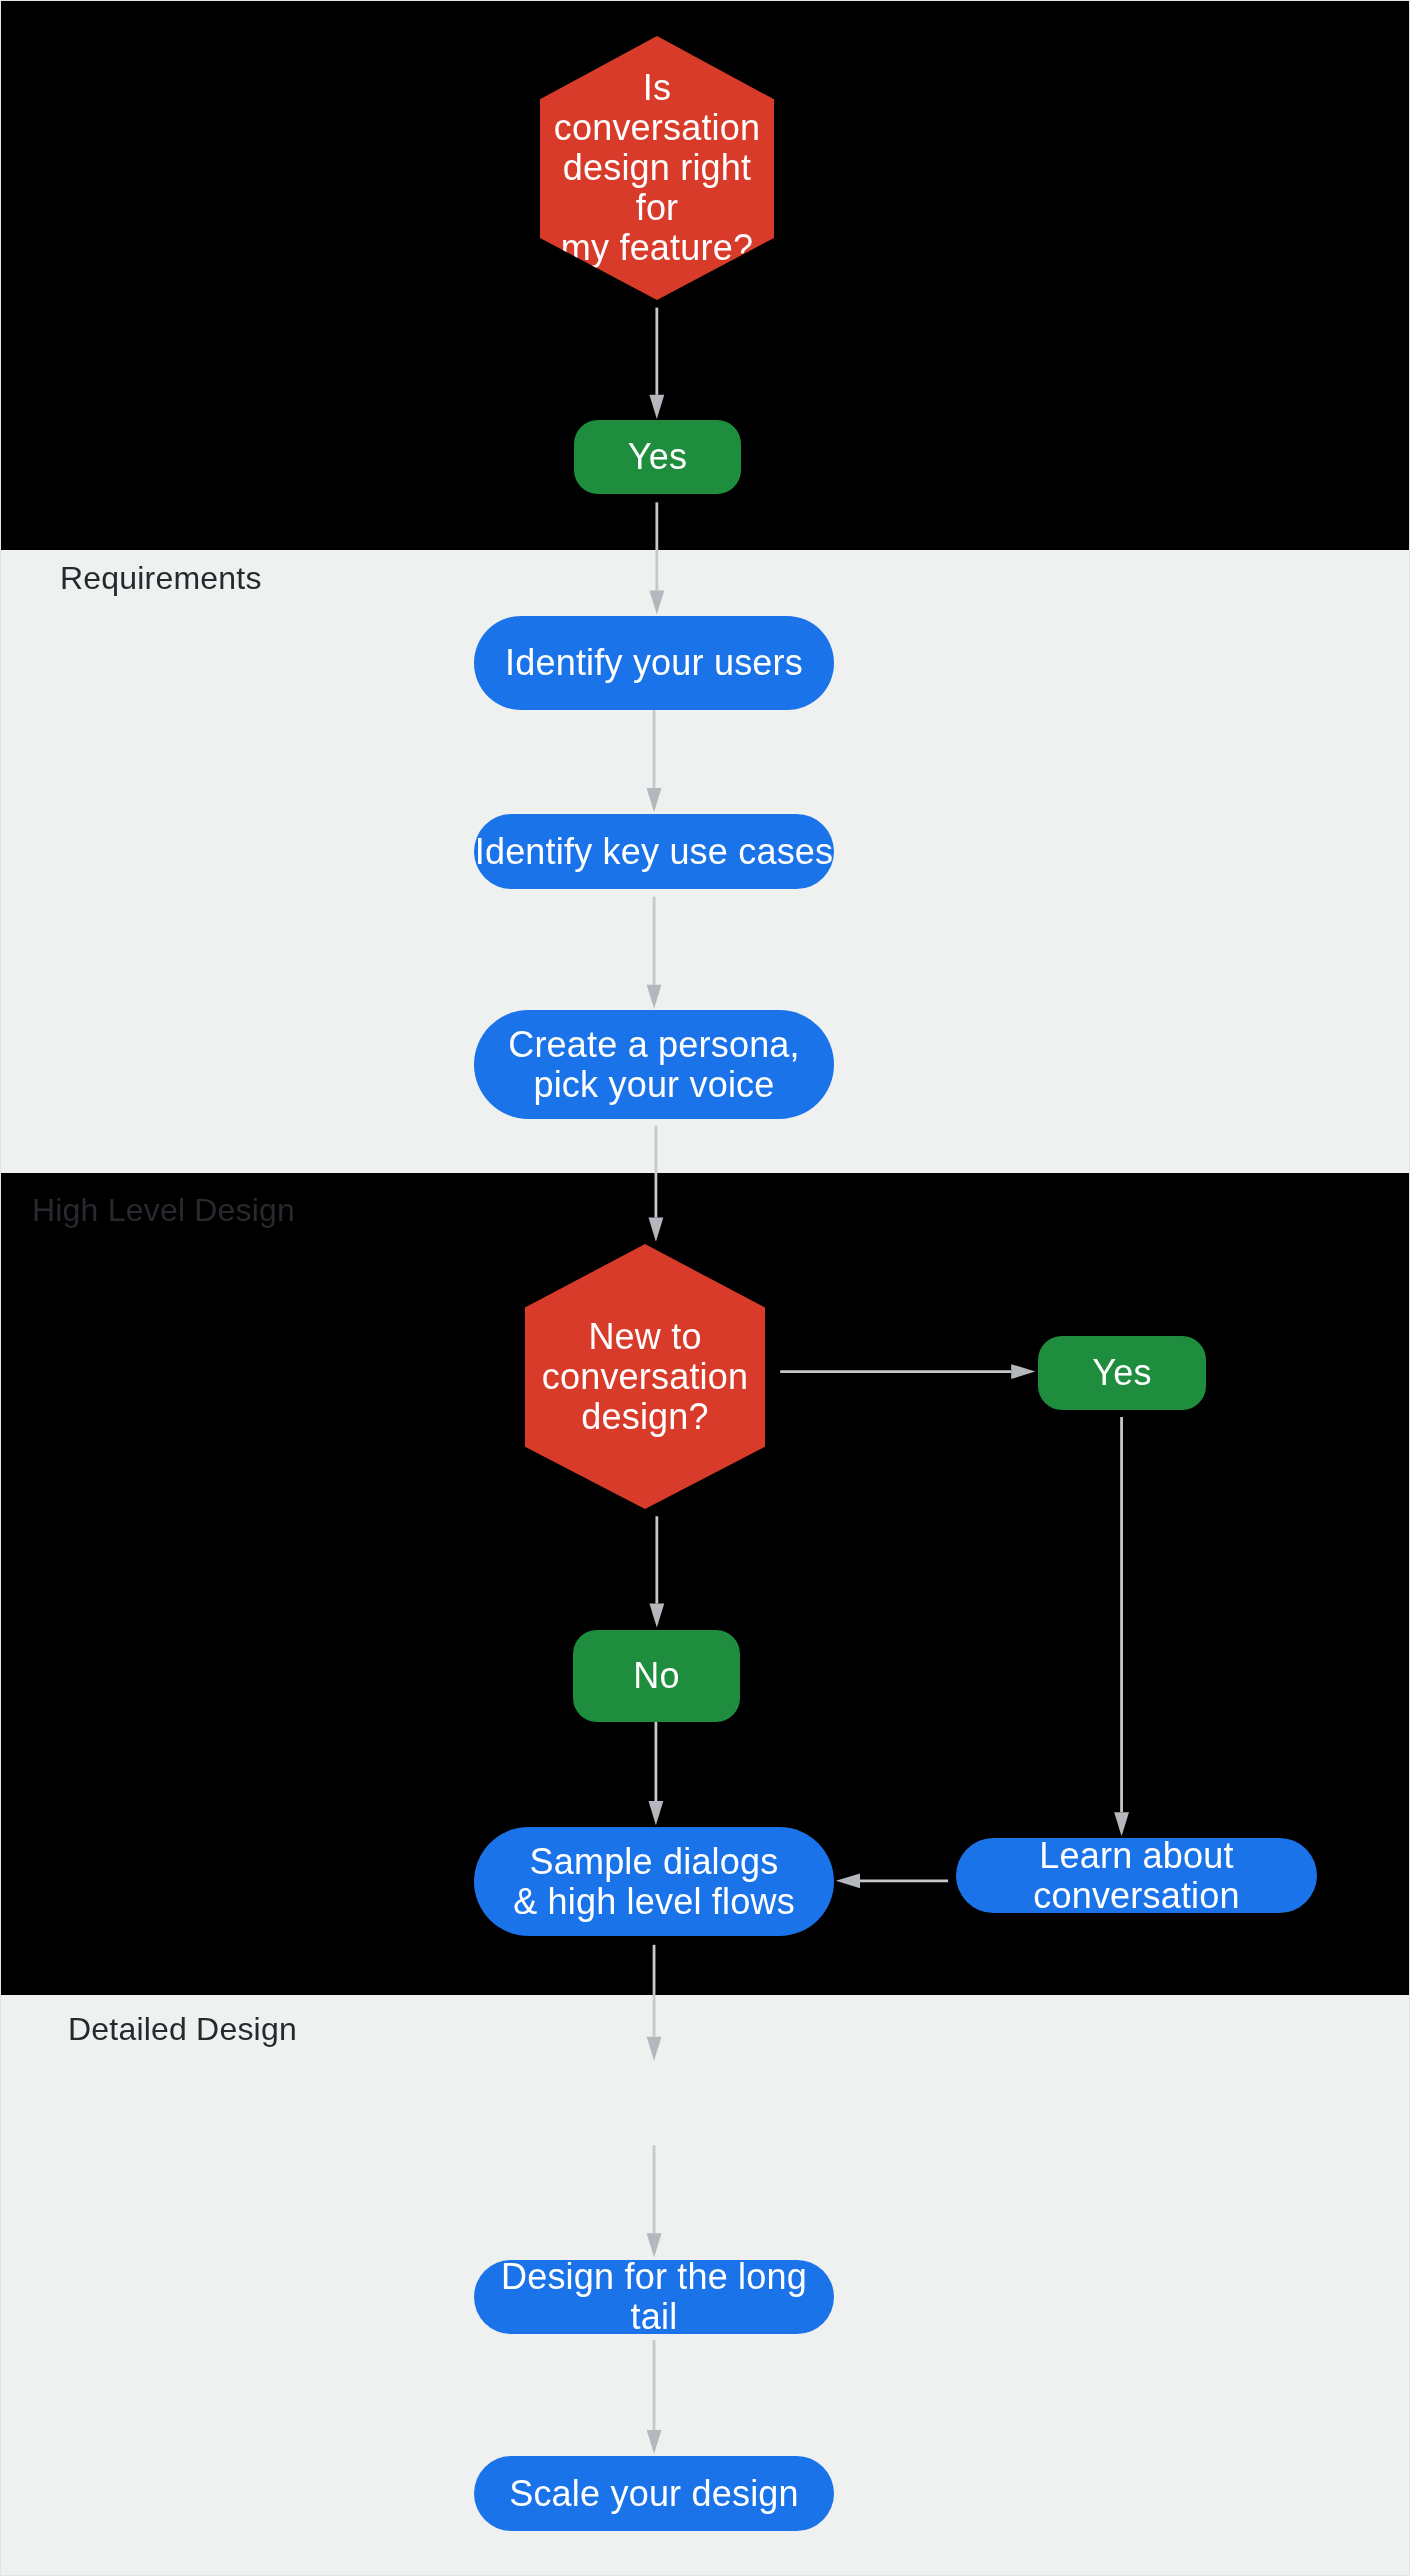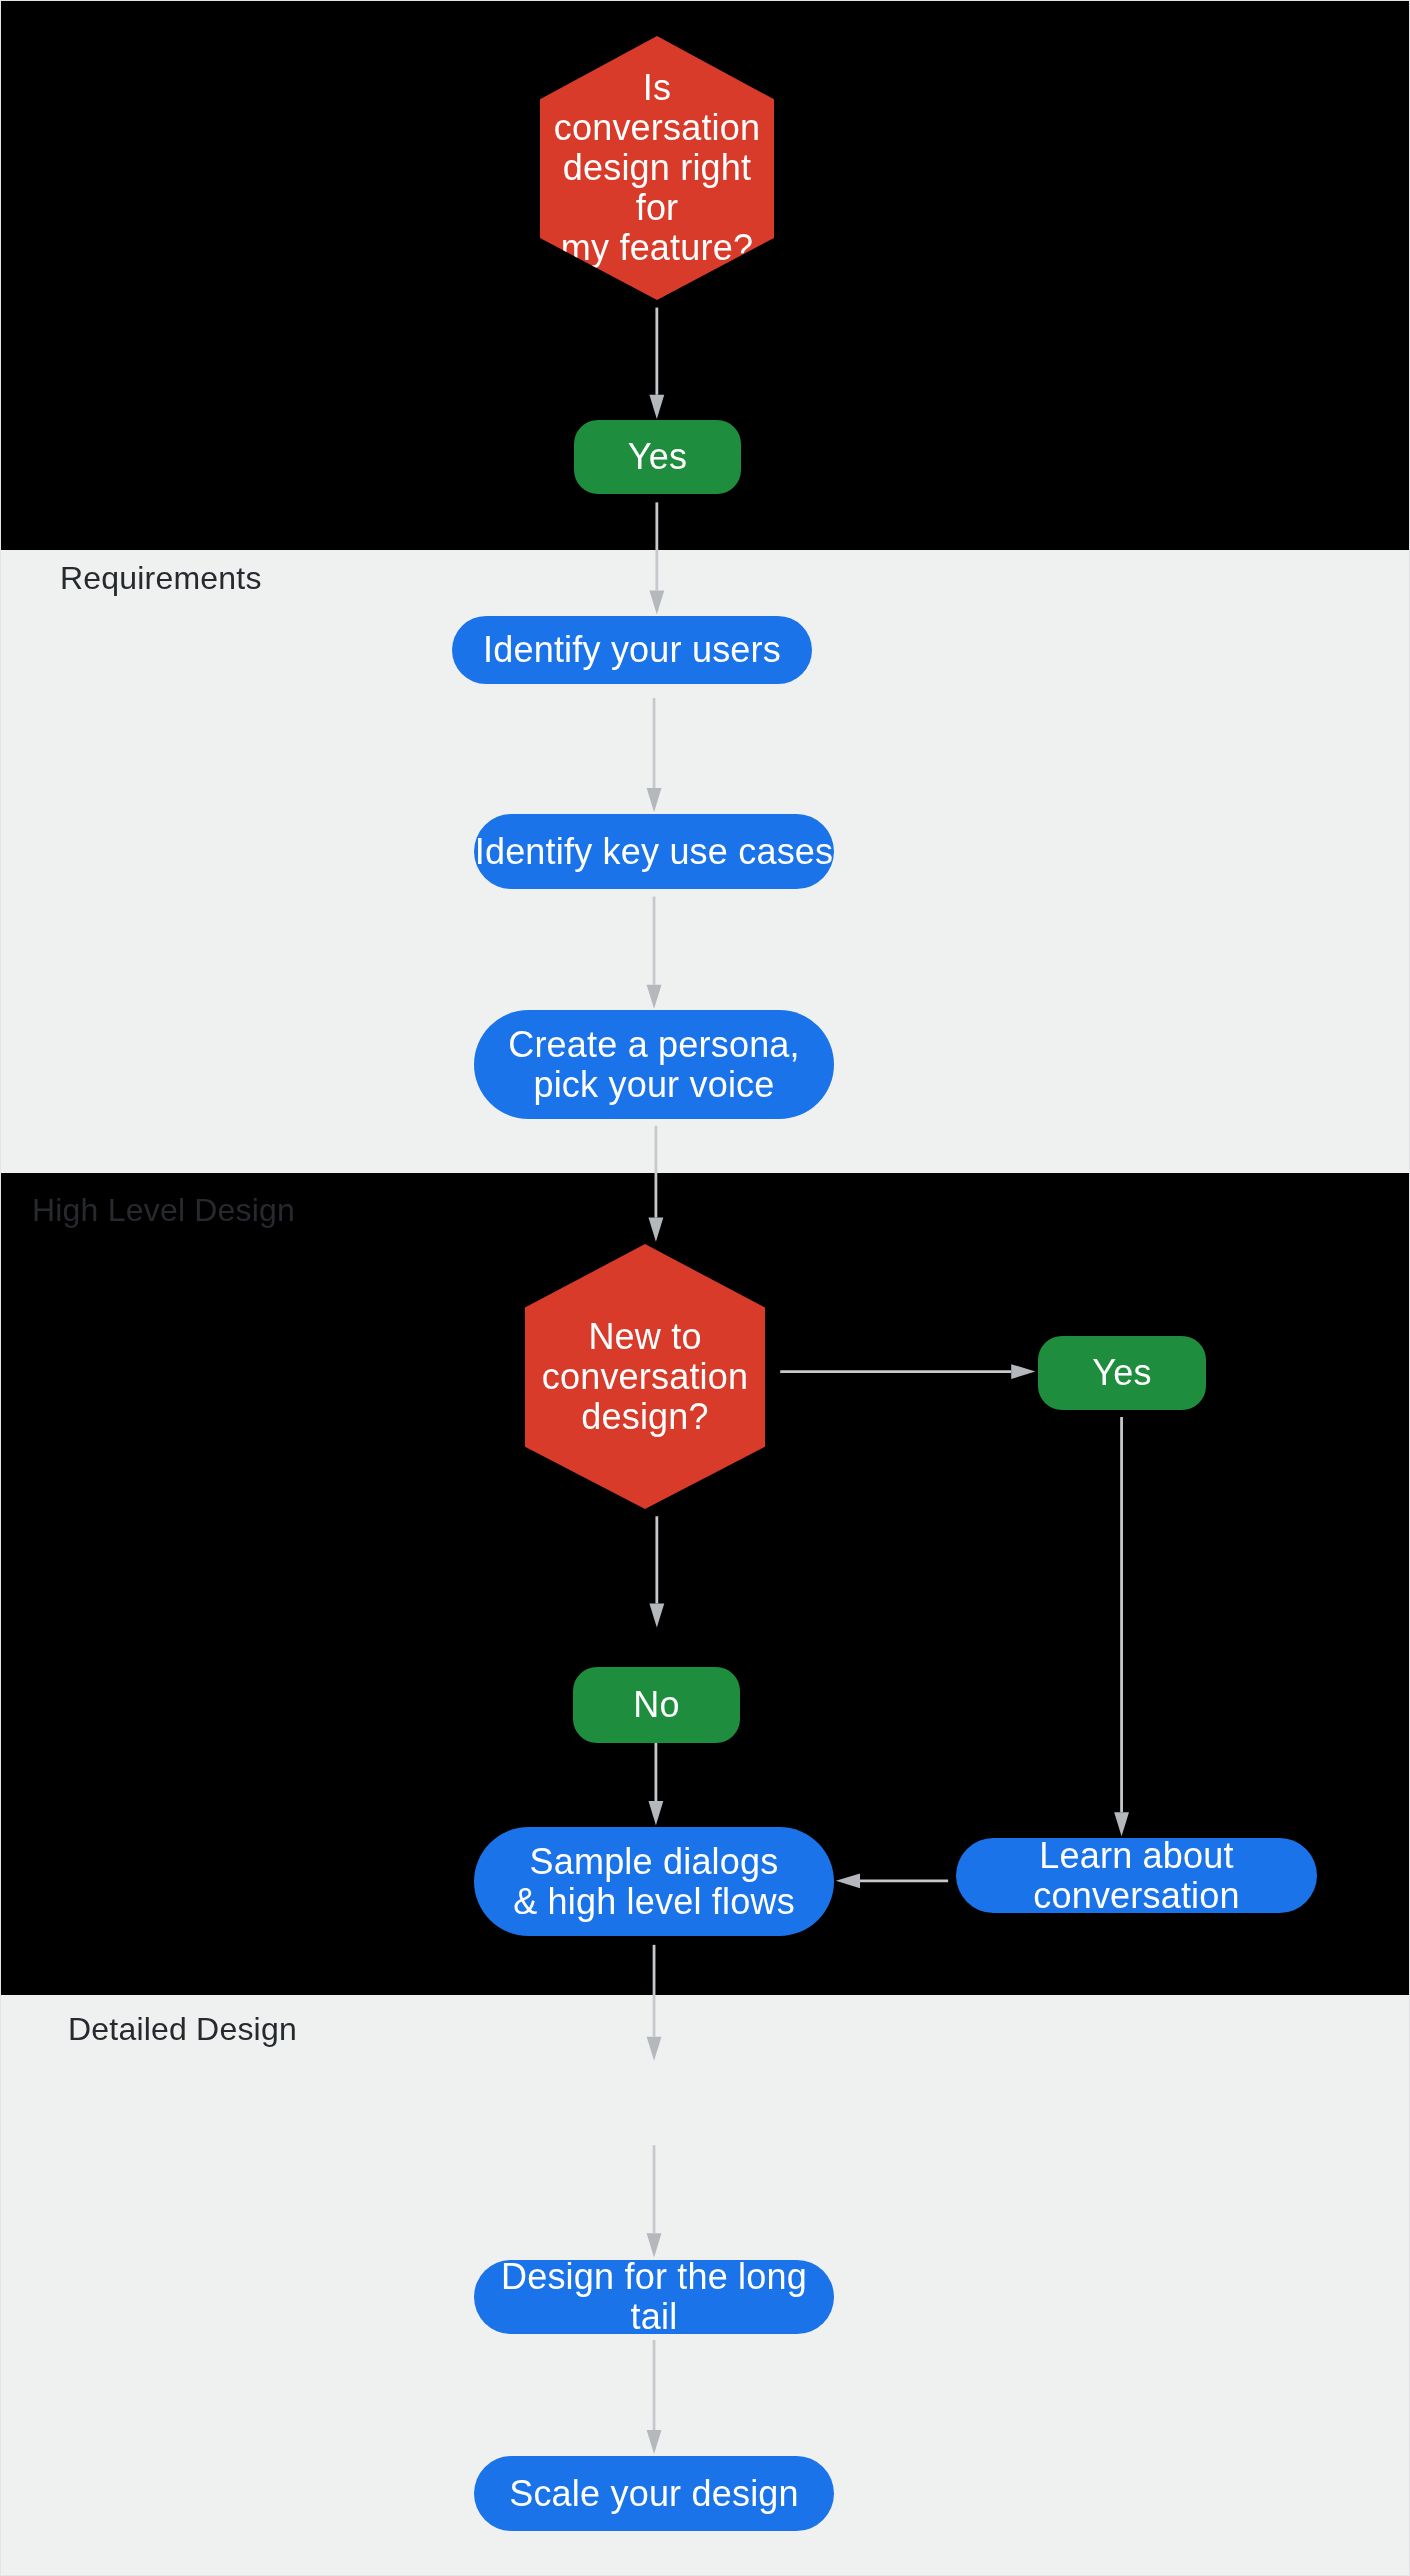--- a/index.html
+++ b/index.html
@@ -125,21 +125,21 @@
   <div class="node decision" style="left:539px;top:35px;width:234px;height:264px;">
     <span>Is conversation
 design right for
 my feature?</span>
   </div>
 
   <div class="node answer" style="left:573px;top:419px;width:167px;height:74px;">
     <span>Yes</span>
   </div>
 
-  <div class="node step" style="left:451px;top:615px;width:360px;height:68px;text-align:right;">
+  <div class="node step" style="left:473px;top:615px;width:360px;height:94px;text-align:right;">
     <span>Identify your users</span>
   </div>
 
   <div class="node step" style="left:473px;top:1009px;width:360px;height:109px;">
     <span>Create a persona,
 pick your voice</span>
   </div>
 
   <div class="node step" style="left:473px;top:813px;width:360px;height:75px;">
     <span>Identify key use cases</span>
@@ -148,21 +148,21 @@
   <div class="node decision" style="left:524px;top:1243px;width:240px;height:265px;">
     <span>New to
 conversation
 design?</span>
   </div>
 
   <div class="node answer" style="left:1037px;top:1335px;width:168px;height:74px;">
     <span>Yes</span>
   </div>
 
-  <div class="node answer" style="left:572px;top:1629px;width:167px;height:76px;margin-top:37px;">
+  <div class="node answer" style="left:572px;top:1629px;width:167px;height:92px;">
     <span>No</span>
   </div>
 
   <div class="node step" style="left:473px;top:1826px;width:360px;height:109px;">
     <span>Sample dialogs
 &amp; high level flows</span>
   </div>
 
   <div class="node step" style="left:955px;top:1837px;width:361px;height:75px;">
     <span>Learn about conversation</span>

